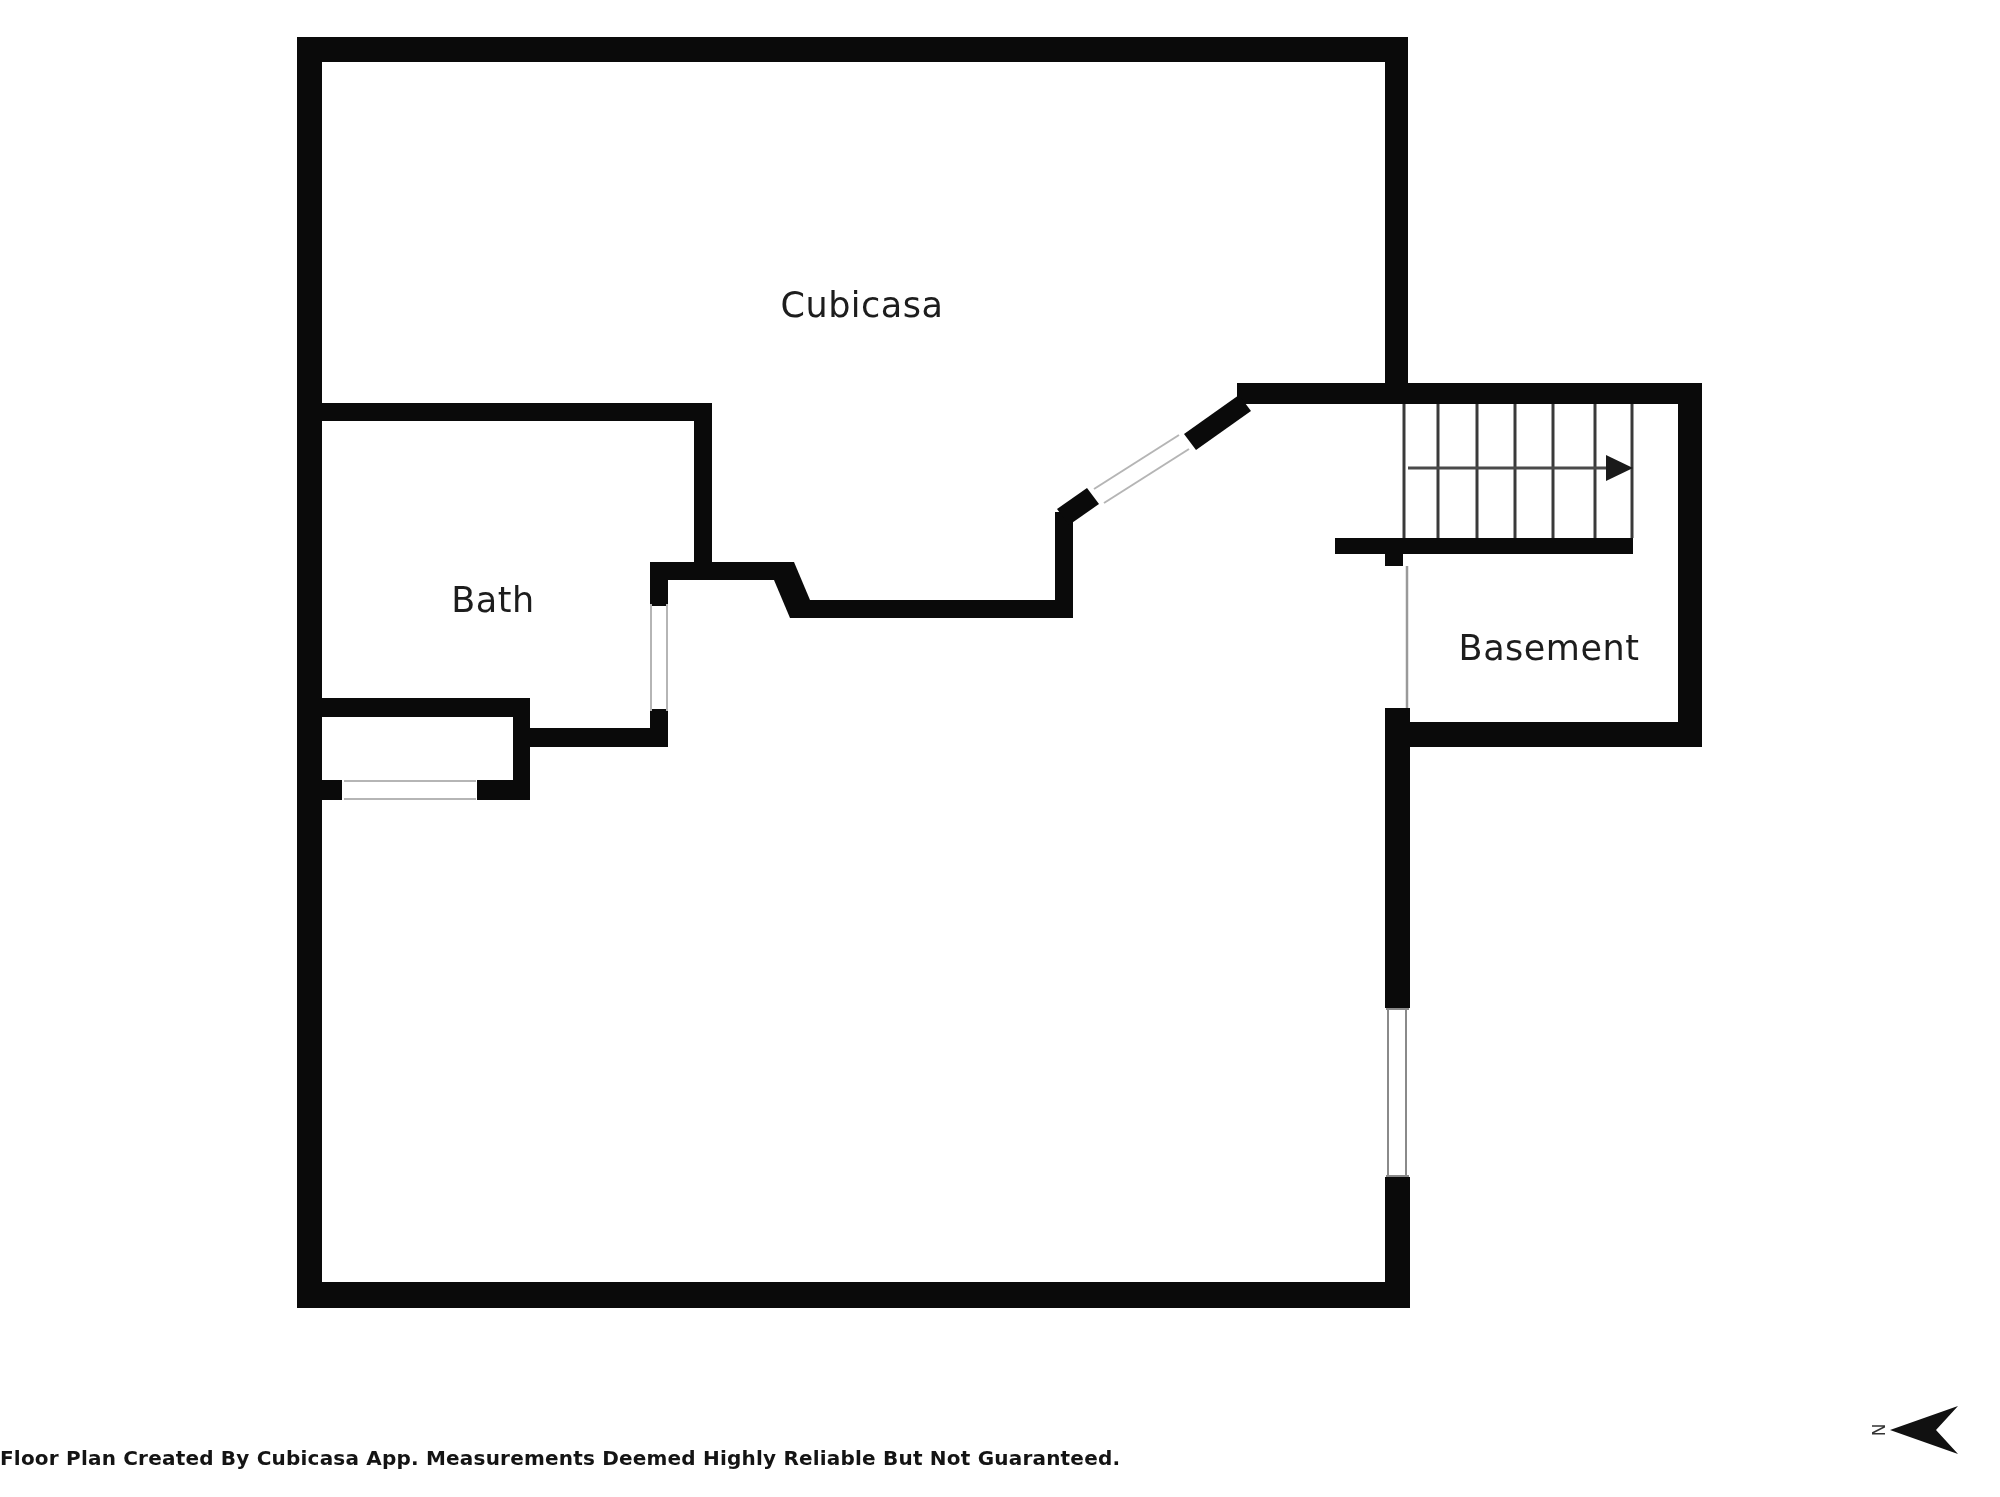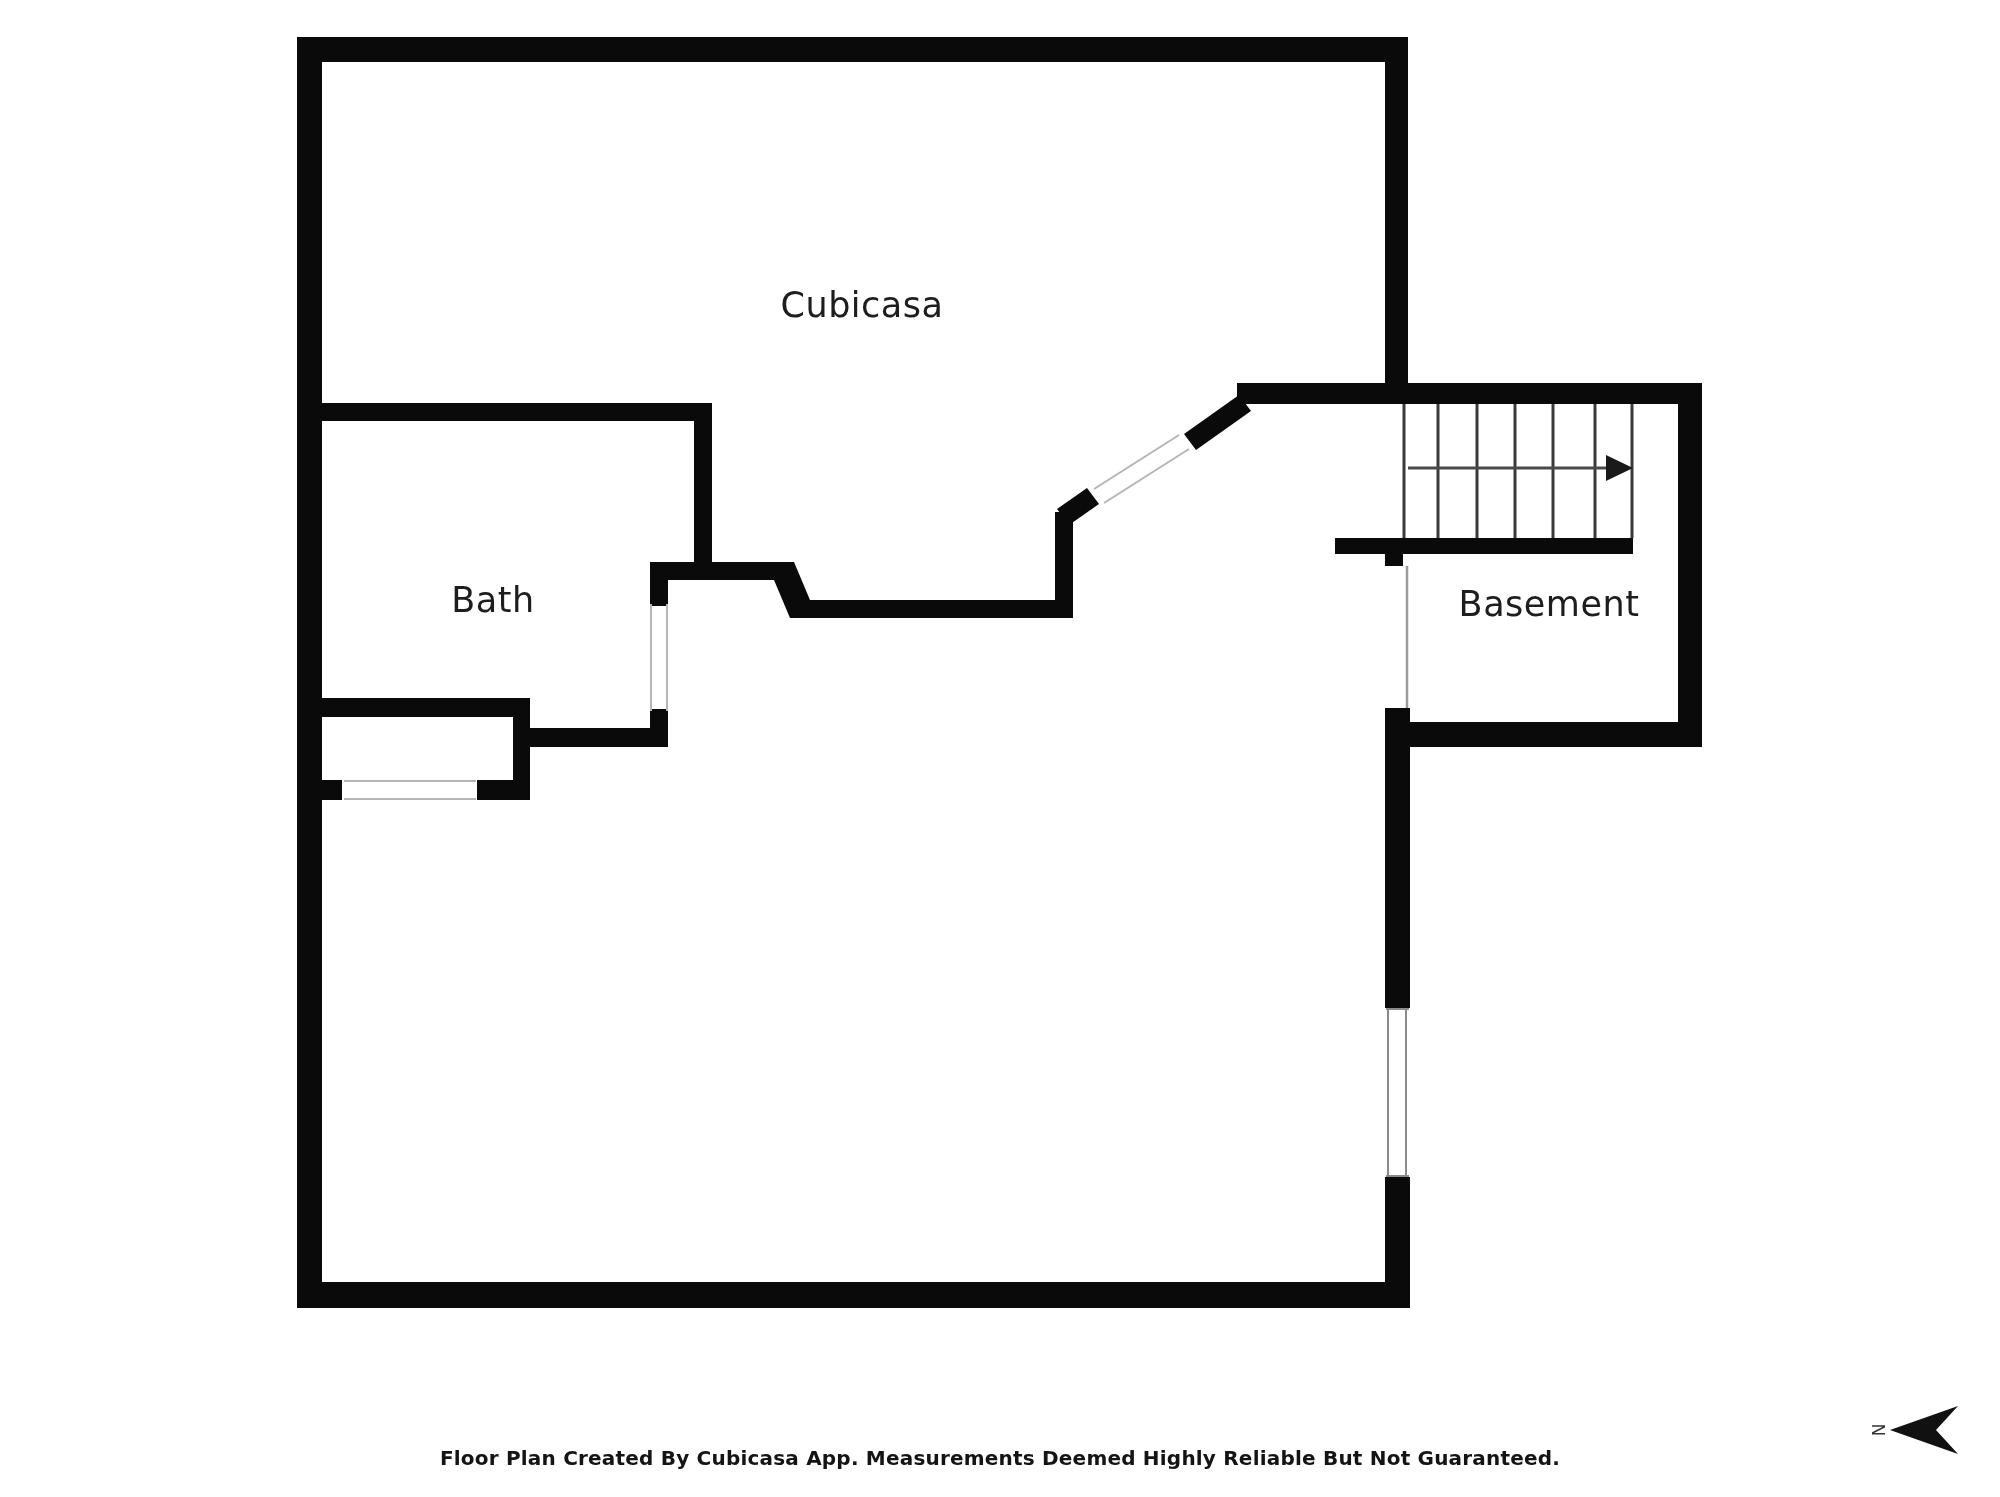--- a/index.html
+++ b/index.html
@@ -16,21 +16,20 @@
     position:absolute;
     transform:translate(-50%,-50%);
     font-size:35px;
     color:#1d1d1d;
     letter-spacing:0.5px;
     white-space:nowrap;
   }
   .footer-text{
     position:absolute;
     left:0;top:1446px;width:100%;
-    text-align:center;
     font-size:20px;
     font-weight:600;
     color:#141414;
     letter-spacing:0.2px;
   }
 </style>
 </head>
 <body>
 
 <div id="screen">
@@ -97,17 +96,17 @@
     </g>
 
     <g>
       <polygon points="1890,1430 1958,1406 1936,1430 1958,1454" fill="#111111"></polygon>
       <text x="1879" y="1436" transform="rotate(-90 1879 1430)" font-size="17" fill="#333333" font-family="DejaVu Sans, sans-serif" text-anchor="middle">N</text>
     </g>
   </svg>
 
   <div class="room-label" style="left:862px;top:305px;">Cubicasa</div>
   <div class="room-label" style="left:493px;top:600px;">Bath</div>
-  <div class="room-label" style="left:1549px;top:604px;">Basement</div>
+  <div class="room-label" style="left:1549px;top:648px;">Basement</div>
 
   <div class="footer-text">Floor Plan Created By Cubicasa App. Measurements Deemed Highly Reliable But Not Guaranteed.</div>
 
 </div>
 
 </body></html>

